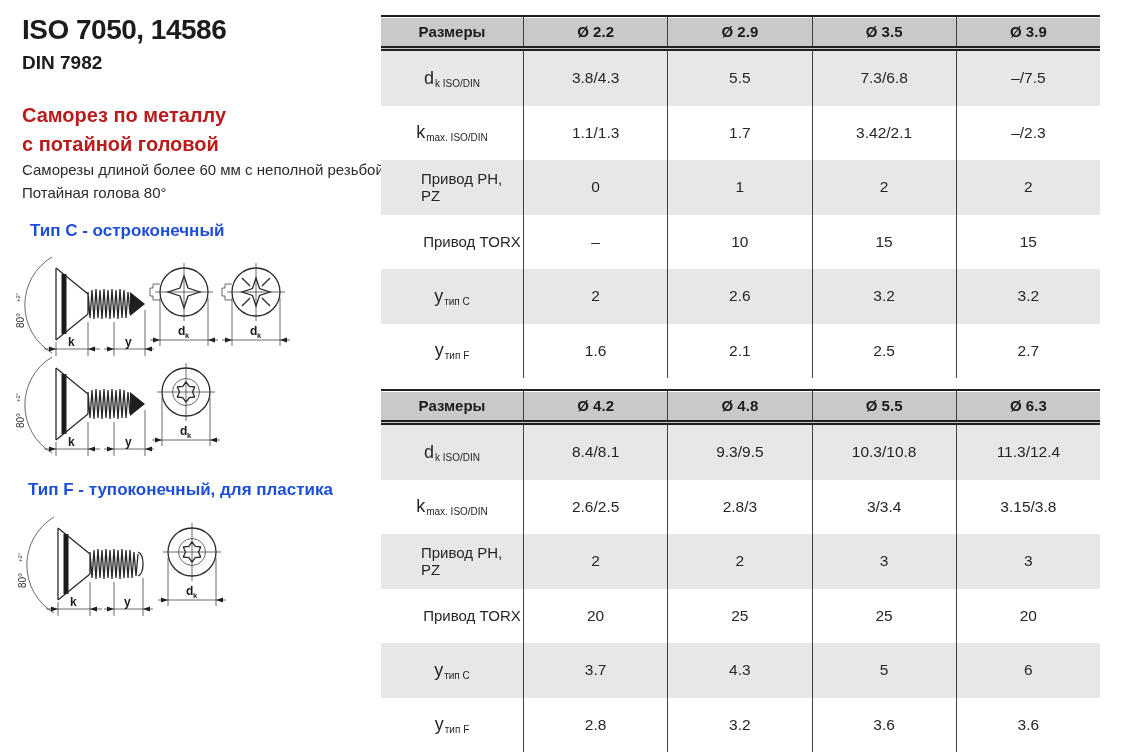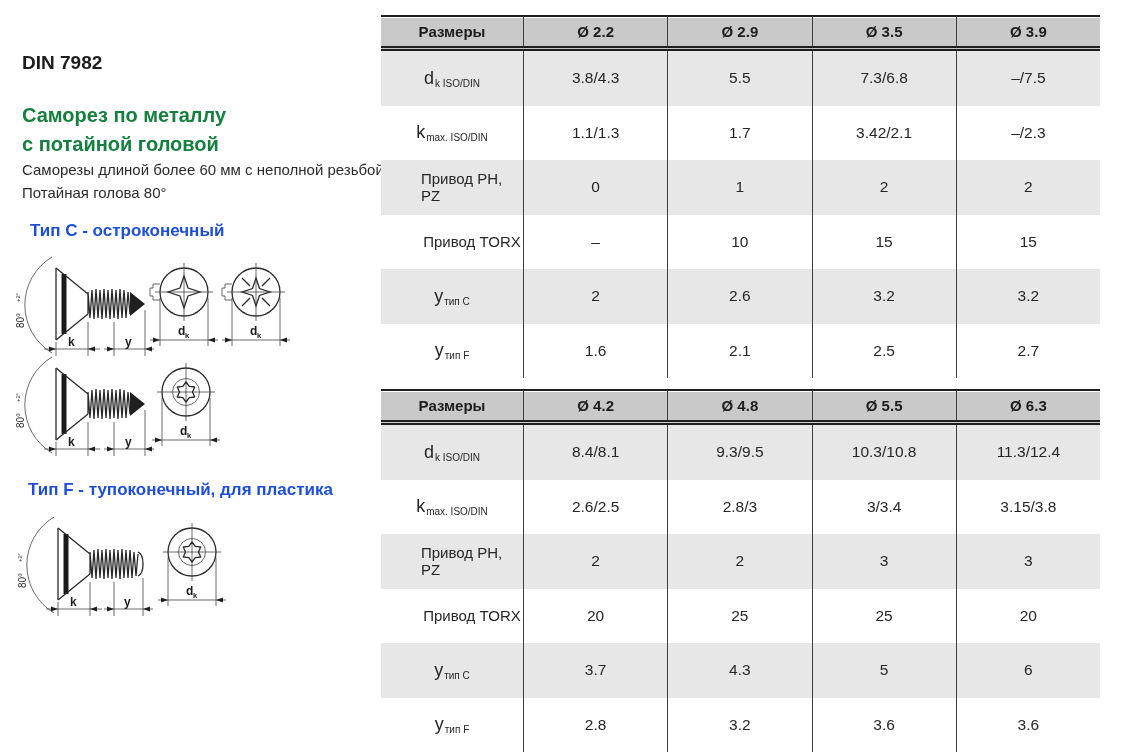--- a/index.html
+++ b/index.html
@@ -3,21 +3,21 @@
 <meta charset="utf-8">
 <style>
   html,body{margin:0;padding:0;background:#fff;}
   .page{position:relative;width:1133px;height:753px;background:#ffffff;overflow:hidden;
         font-family:"Liberation Sans",sans-serif;color:#262626;}
 
   
   .abs{position:absolute;}
   .doc-title{left:22px;top:14px;font-size:28px;font-weight:bold;letter-spacing:-0.5px;color:#1c1c1c;}
   .doc-sub{left:22px;top:52px;font-size:19px;font-weight:bold;color:#1c1c1c;}
-  .product-name{left:22px;top:101px;font-size:20px;font-weight:bold;line-height:29px;color:#15803d;}
+  .product-name{left:22px;top:101px;font-size:20px;font-weight:bold;line-height:29px;color:#b91c1c;}
   .desc{left:22px;top:158px;font-size:15px;line-height:23px;color:#2b2b2b;}
   .sec-heading{font-size:17px;font-weight:bold;color:#1d4ed8;}
   .type-c{left:30px;top:221px;}
   .type-f{left:28px;top:480px;}
 
   
   .spec-table{position:absolute;left:381px;width:719px;}
   #table1{top:15px;}
   #table2{top:389px;}
   .thead{display:flex;height:29px;background:#c9c9c9;
@@ -43,20 +43,21 @@
   .dimtxt{font-family:"Liberation Sans",sans-serif;font-weight:bold;font-size:12px;fill:#1a1a1a;}
   .dimsub{font-family:"Liberation Sans",sans-serif;font-weight:bold;font-size:7.5px;fill:#1a1a1a;}
   .angtxt{font-family:"Liberation Sans",sans-serif;font-size:10px;fill:#2a2a2a;}
   .angtol{font-family:"Liberation Sans",sans-serif;font-size:6px;fill:#2a2a2a;}
 </style>
 </head>
 <body>
 
 <div class="page">
 
+  <div class="abs doc-title">ISO 7050, 14586</div>
   <div class="abs doc-sub">DIN 7982</div>
 
   <div class="abs product-name">
     <div>Саморез по металлу</div>
     <div>с потайной головой</div>
   </div>
 
   <div class="abs desc">
     <div>Саморезы длиной более 60 мм с неполной резьбой</div>
     <div>Потайная голова 80°</div>

